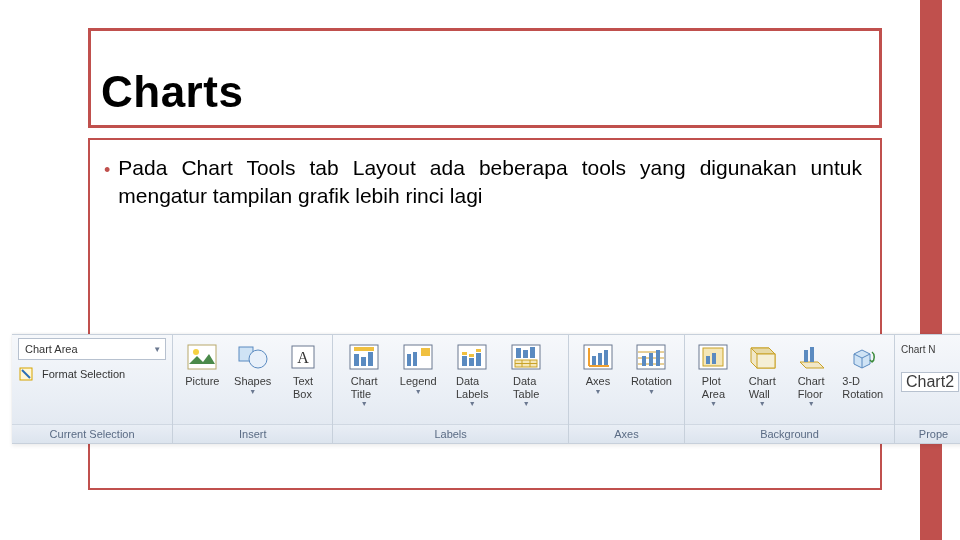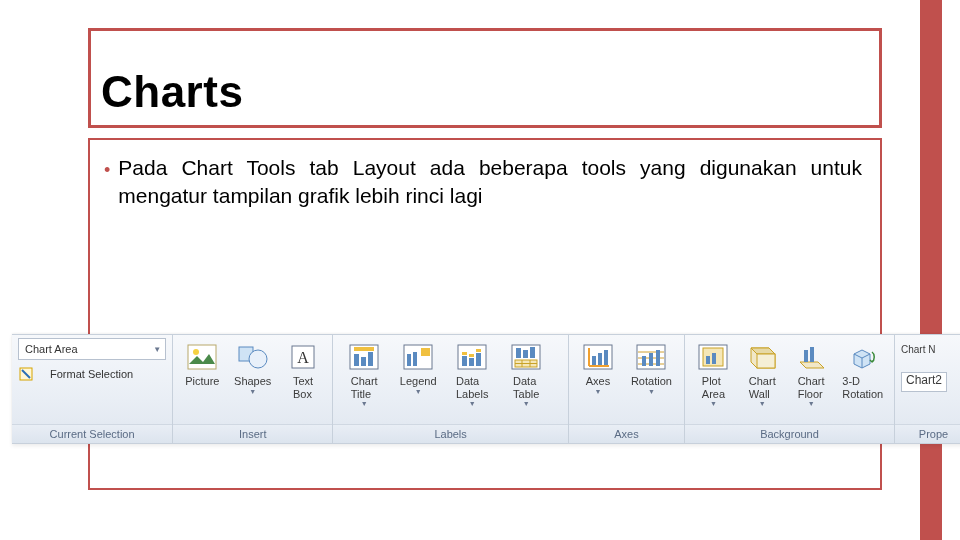--- a/index.html
+++ b/index.html
@@ -151,21 +151,21 @@
     align-items: center;
     justify-content: space-between;
     padding: 0 4px 0 6px;
     font-size: 11px;
     color: #333;
   }
   .combo .arrow { font-size: 8px; color: #6a7890; }
   .link-btn {
     display: flex;
     align-items: center;
-    gap: 16px;
+    gap: 8px;
     height: 20px;
     font-size: 11px;
     color: #333;
     cursor: default;
   }
   .mini-icon {
     width: 16px;
     height: 16px;
     display: flex;
     align-items: center;
@@ -179,21 +179,21 @@
     gap: 17px;
     padding-top: 6px;
   }
   .prop-row {
     height: 18px;
     border: 1px solid #b7c1cf;
     background: #fff;
     display: flex;
     align-items: flex-start;
     padding: 0 4px;
-    font-size: 12px;
+    font-size: 16px;
     white-space: nowrap;
     overflow: hidden;
   }
   svg { display: block; }
 </style>
 </head>
 <body>
 
 <div class="slide">
   <div class="accent-bar"></div>

